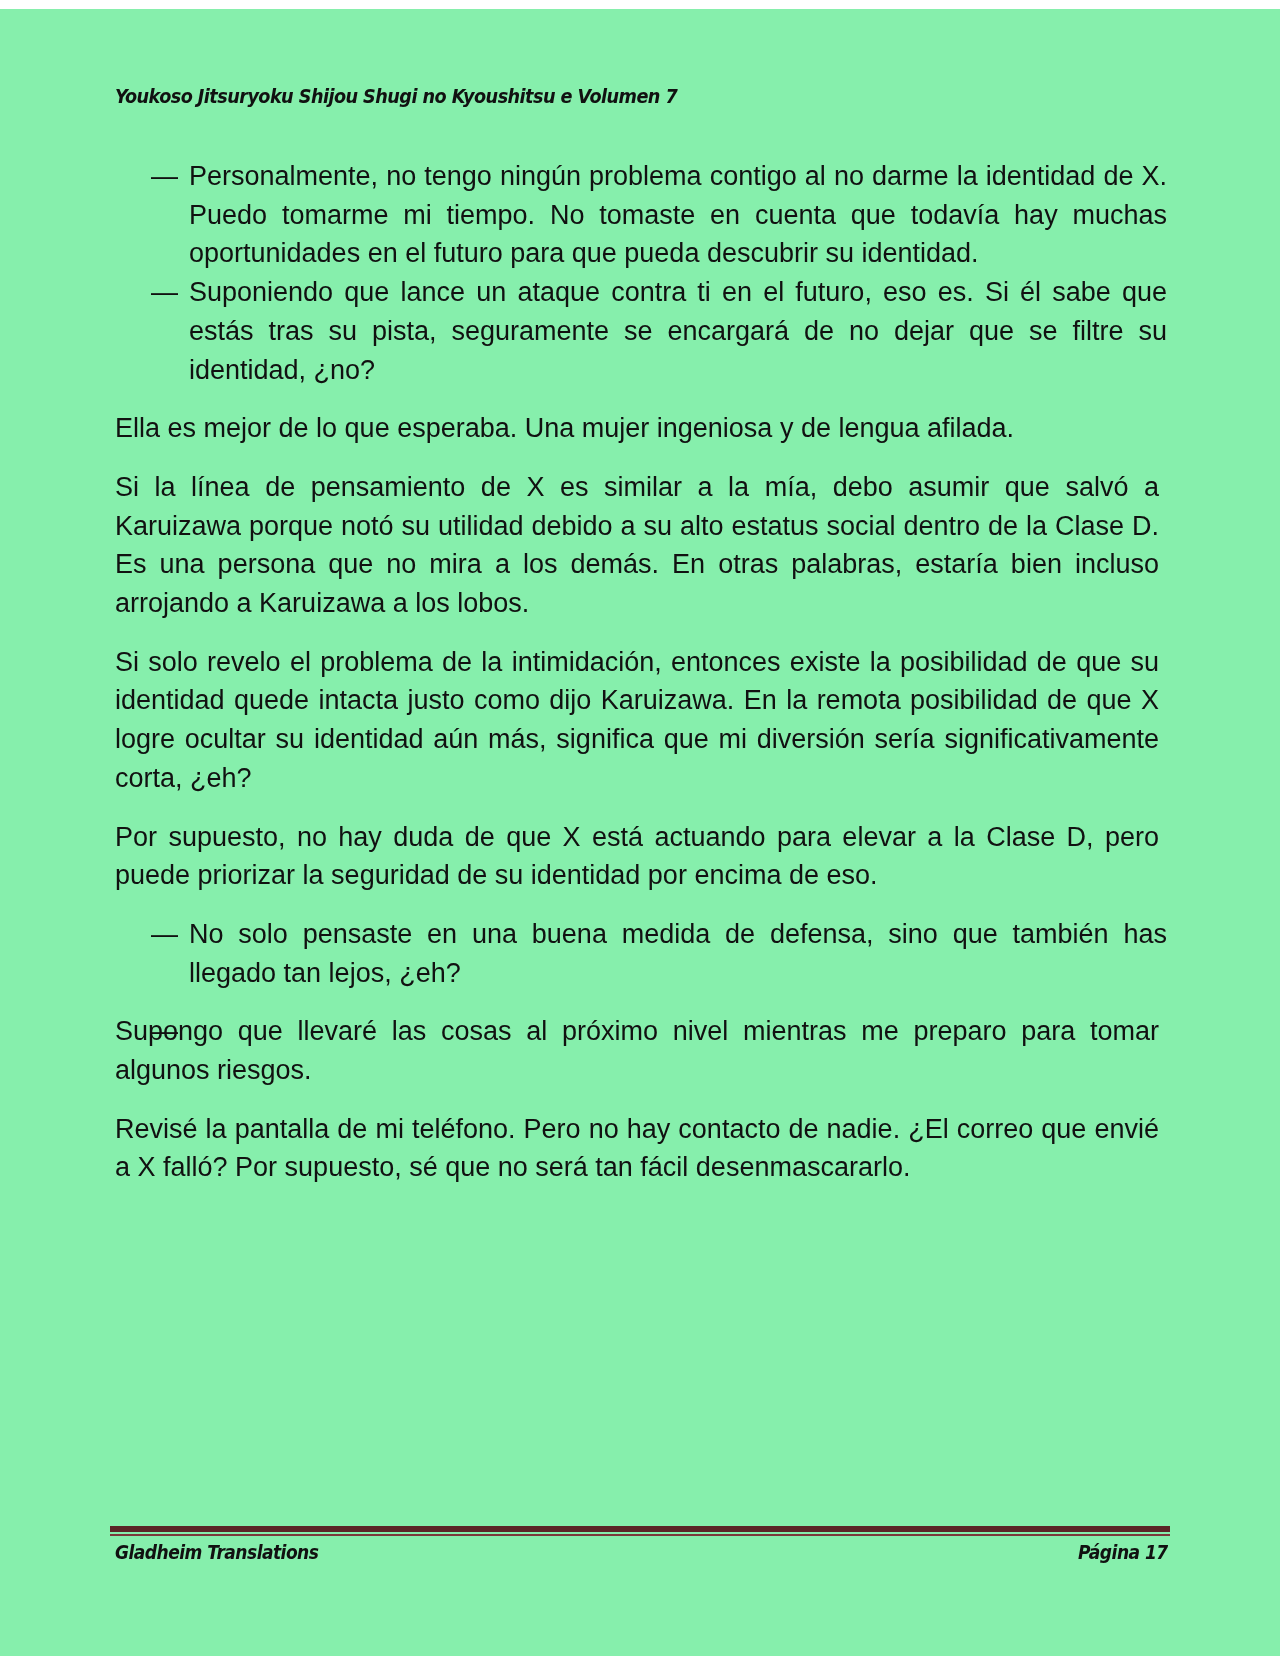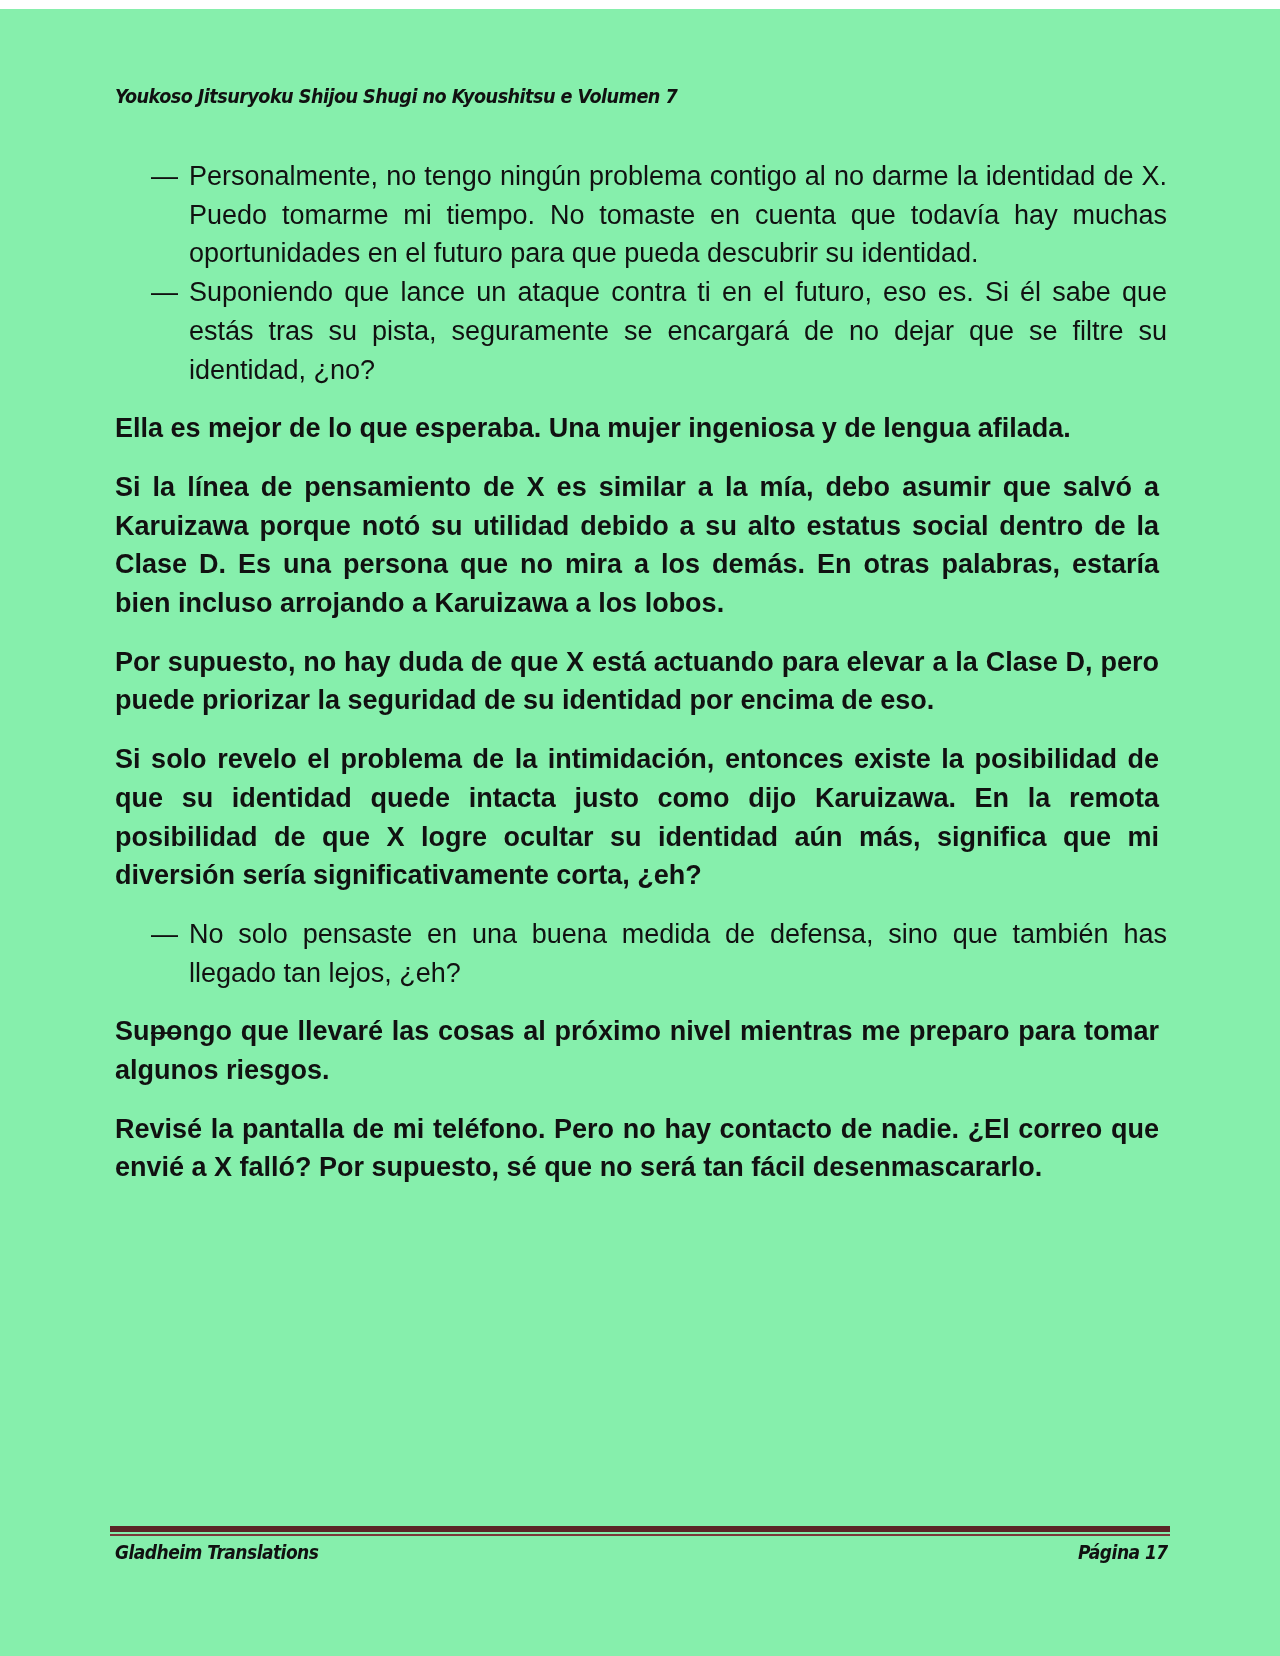--- a/index.html
+++ b/index.html
@@ -9,21 +9,21 @@
     position: absolute; left: 115px; top: 76px;
     font-family: "DejaVu Sans", sans-serif; font-weight: bold; font-style: italic;
     font-size: 19px; letter-spacing: -0.6px; color: #111;
     transform: scaleX(0.93); transform-origin: left center;
   }
   .body-text {
     position: absolute; left: 115px; top: 148px; width: 1052px;
     font-family: "Liberation Sans", sans-serif; font-size: 27px; color: #111;
     line-height: 38.7px;
   }
-  .para { margin: 0 8px 20px 0; text-align: justify; font-weight: bold; }
+  .para { margin: 0 8px 20px 0; text-align: justify; }
   .dialogue { position: relative; padding-left: 74px; margin: 0; text-align: justify; }
   .dialogue-block { margin-bottom: 20px; }
   .dash { position: absolute; left: 36px; top: 0; }
   .footer-rule-thick { position: absolute; left: 110px; top: 1517px; width: 1060px; height: 6px; background: #5a2626; }
   .footer-rule-thin { position: absolute; left: 110px; top: 1525px; width: 1060px; height: 2px; background: #7a3a3a; }
   .footer-left, .footer-right {
     position: absolute; top: 1532px;
     font-family: "DejaVu Sans", sans-serif; font-weight: bold; font-style: italic;
     font-size: 19px; letter-spacing: -0.6px; color: #111;
   }
@@ -45,22 +45,22 @@
         <span>Personalmente, no tengo ningún problema contigo al no darme la identidad de X. Puedo tomarme mi tiempo. No tomaste en cuenta que todavía hay muchas oportunidades en el futuro para que pueda descubrir su identidad.</span>
       </p>
       <p class="dialogue">
         <span class="dash">—</span>
         <span>Suponiendo que lance un ataque contra ti en el futuro, eso es. Si él sabe que estás tras su pista, seguramente se encargará de no dejar que se filtre su identidad, ¿no?</span>
       </p>
     </div>
 
     <p class="para">Ella es mejor de lo que esperaba. Una mujer ingeniosa y de lengua afilada.</p>
     <p class="para">Si la línea de pensamiento de X es similar a la mía, debo asumir que salvó a Karuizawa porque notó su utilidad debido a su alto estatus social dentro de la Clase D. Es una persona que no mira a los demás. En otras palabras, estaría bien incluso arrojando a Karuizawa a los lobos.</p>
+    <p class="para">Si solo revelo el problema de la intimidación, entonces existe la posibilidad de que su identidad quede intacta justo como dijo Karuizawa. En la remota posibilidad de que X logre ocultar su identidad aún más, significa que mi diversión sería significativamente corta, ¿eh?</p>
     <p class="para">Por supuesto, no hay duda de que X está actuando para elevar a la Clase D, pero puede priorizar la seguridad de su identidad por encima de eso.</p>
-    <p class="para">Si solo revelo el problema de la intimidación, entonces existe la posibilidad de que su identidad quede intacta justo como dijo Karuizawa. En la remota posibilidad de que X logre ocultar su identidad aún más, significa que mi diversión sería significativamente corta, ¿eh?</p>
 
     <div class="dialogue-block">
       <p class="dialogue">
         <span class="dash">—</span>
         <span>No solo pensaste en una buena medida de defensa, sino que también has llegado tan lejos, ¿eh?</span>
       </p>
     </div>
 
 
     <div class="dialogue-block">

